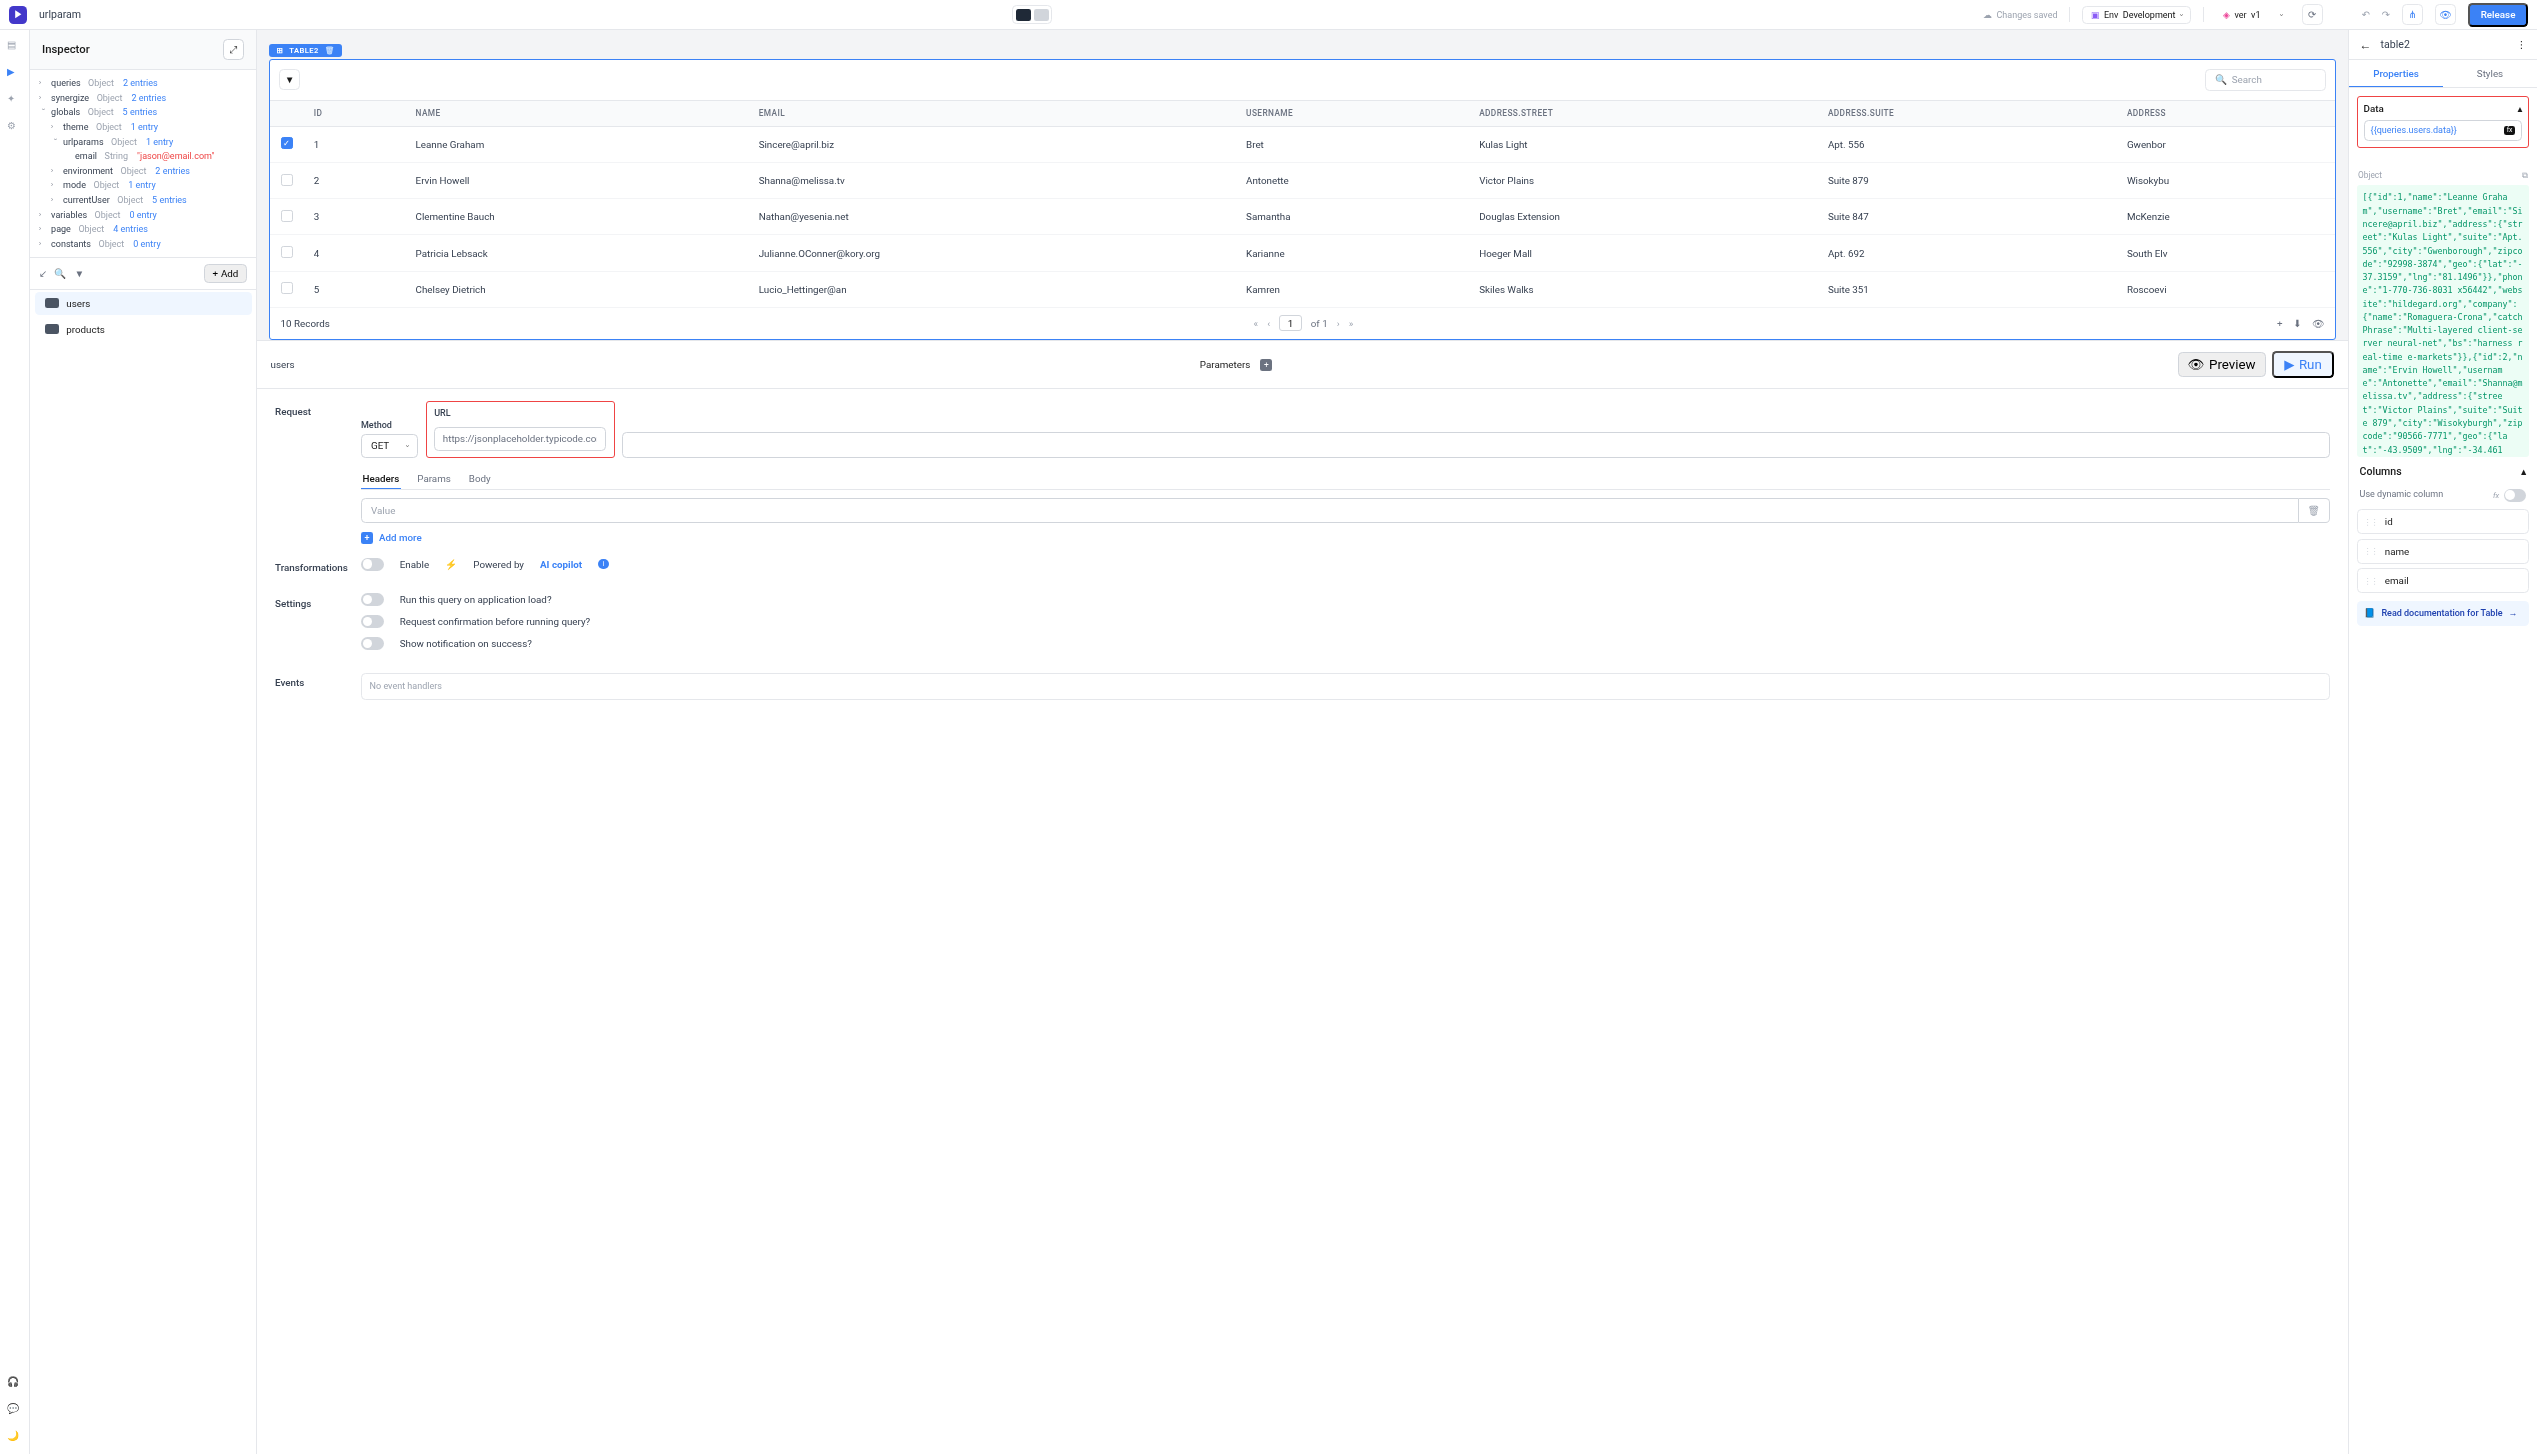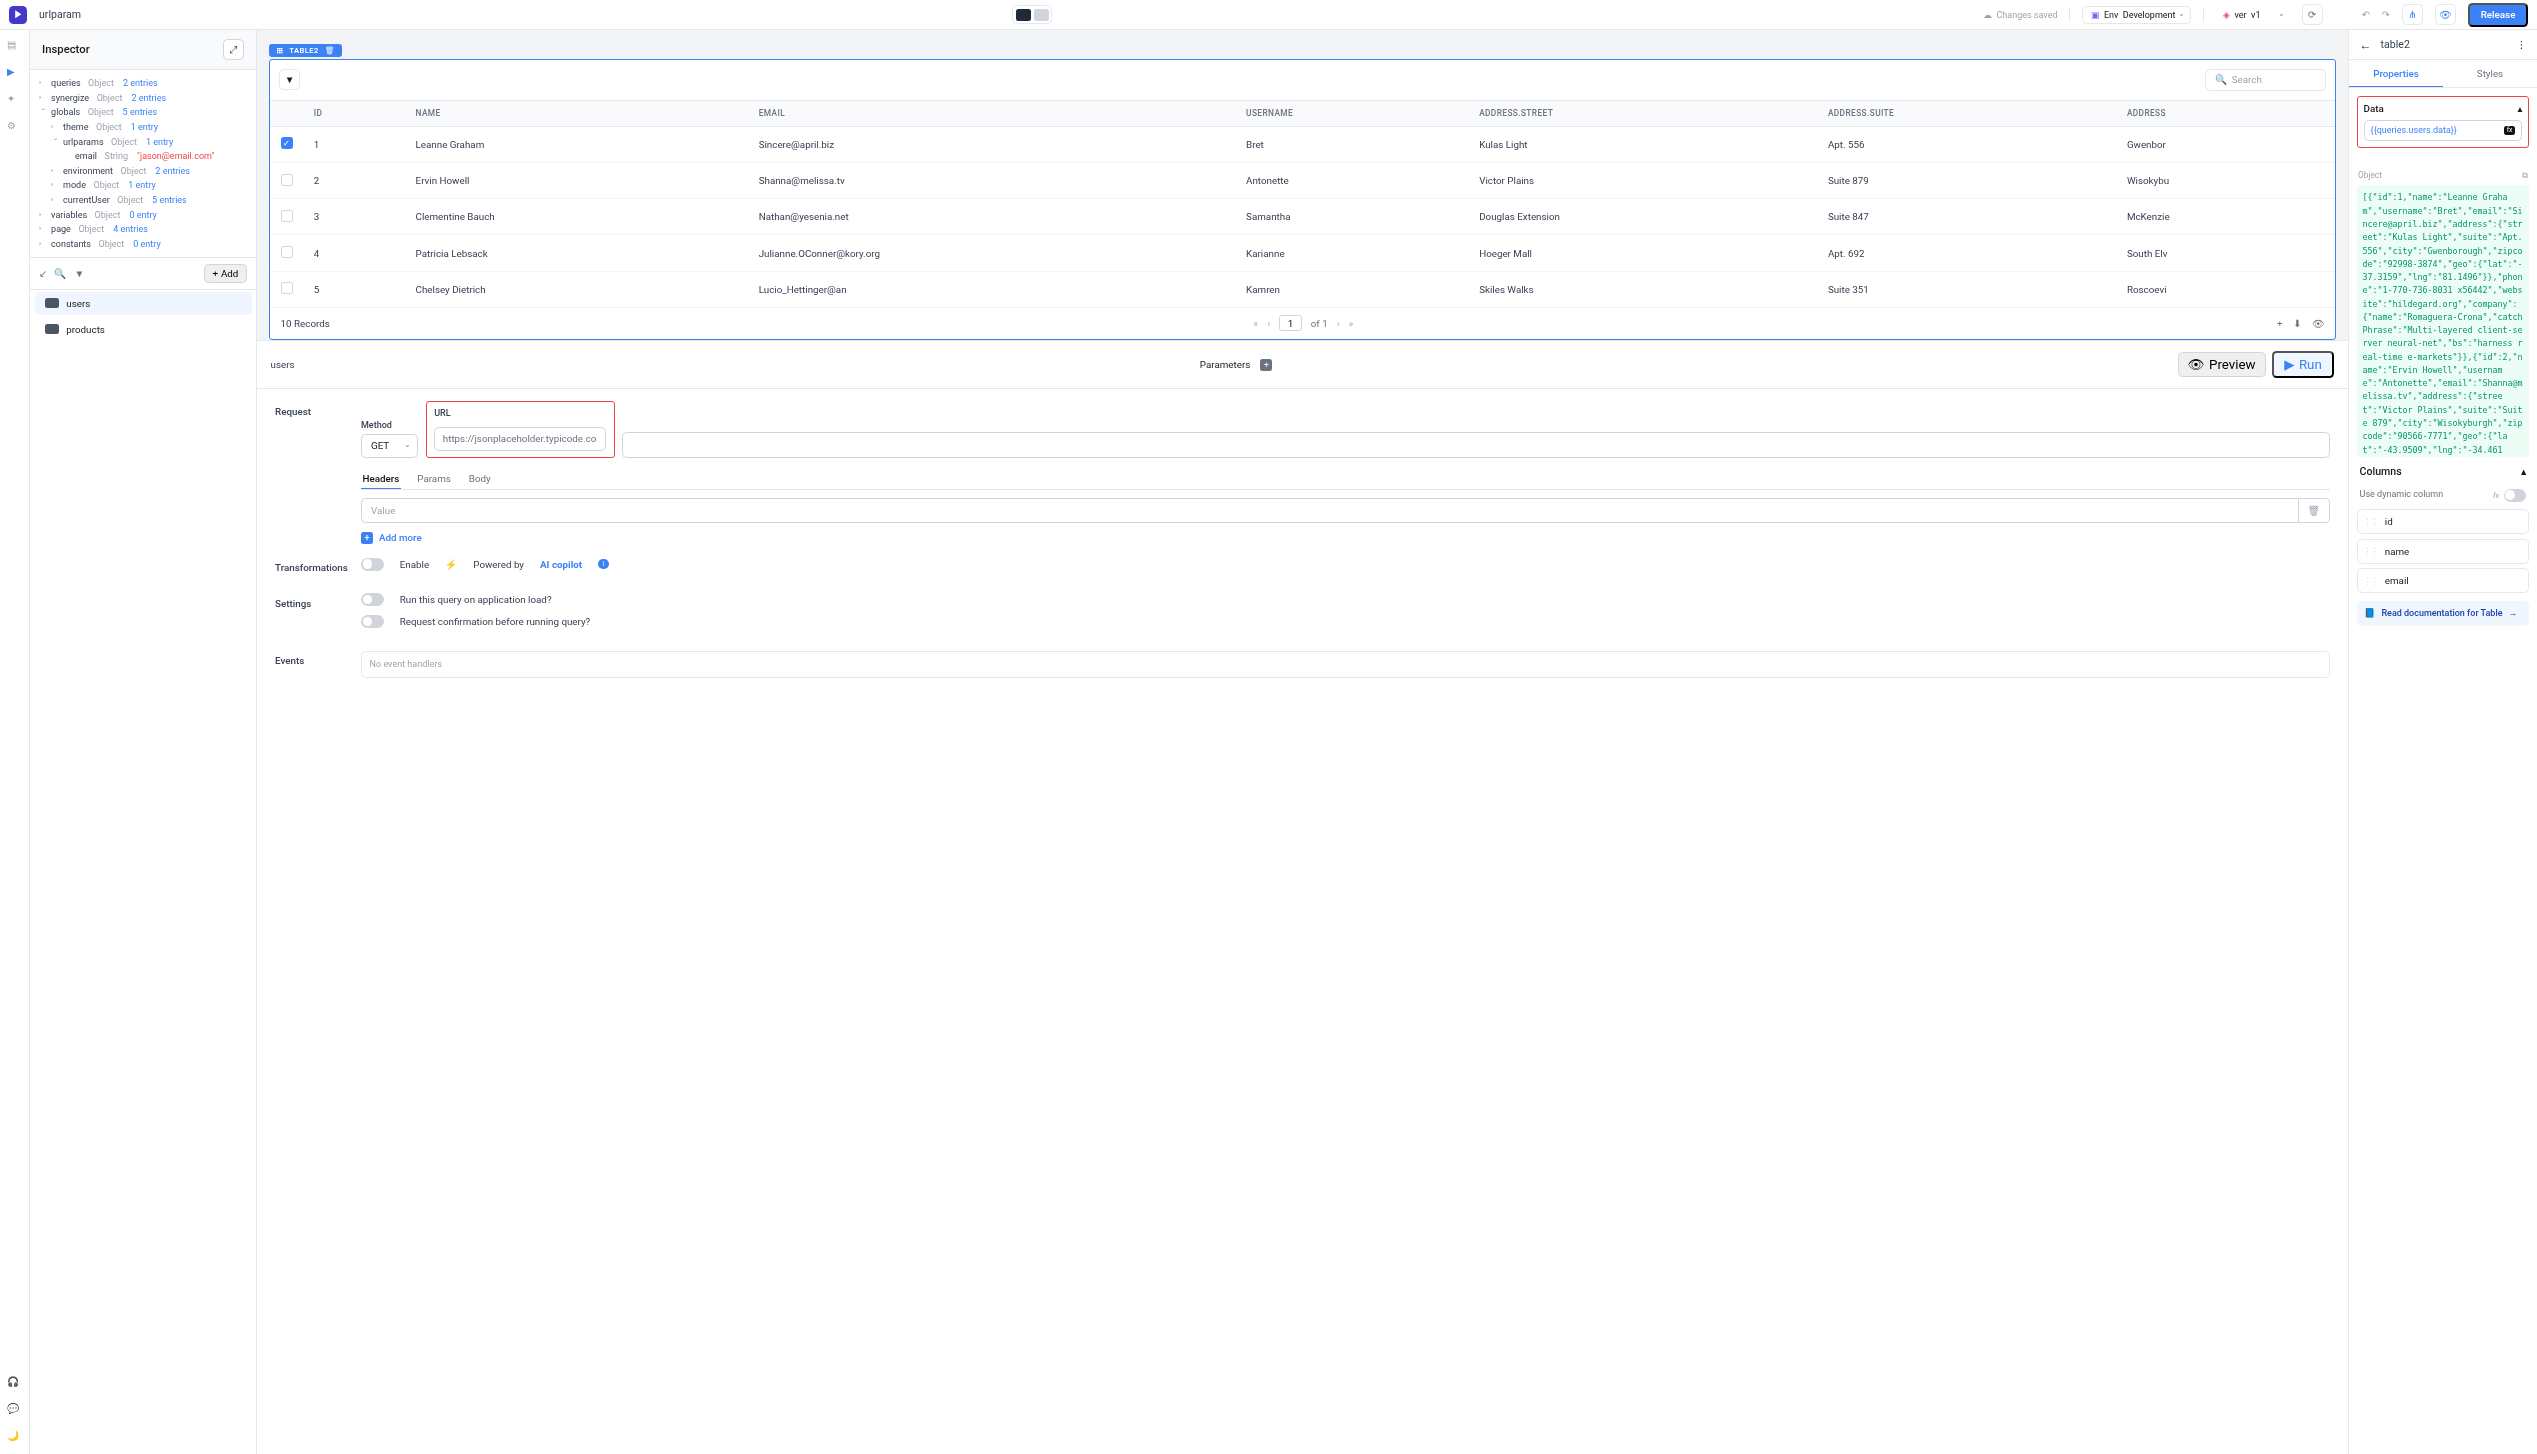--- a/index.html
+++ b/index.html
@@ -445,20 +445,24 @@
           <div class="qlabel">Settings</div>
           <div class="qcontent">
             <div class="settingrow">
                 <div class="toggle"></div>
                 <span>Run this query on application load?</span>
               </div>
             <div class="settingrow">
                 <div class="toggle"></div>
                 <span>Request confirmation before running query?</span>
               </div>
+            <div class="settingrow">
+                <div class="toggle"></div>
+                <span>Show notification on success?</span>
+              </div>
           </div>
         </div>
         <div class="qrow">
           <div class="qlabel">Events</div>
           <div class="qcontent">
               <div style="border:0.8px solid #e5e7eb;border-radius:4.5px;padding:7.6px;text-align:left;color:#9ca3af;font-size:9px">No event handlers</div>
             </div>
         </div>
       </div>
     </div>

